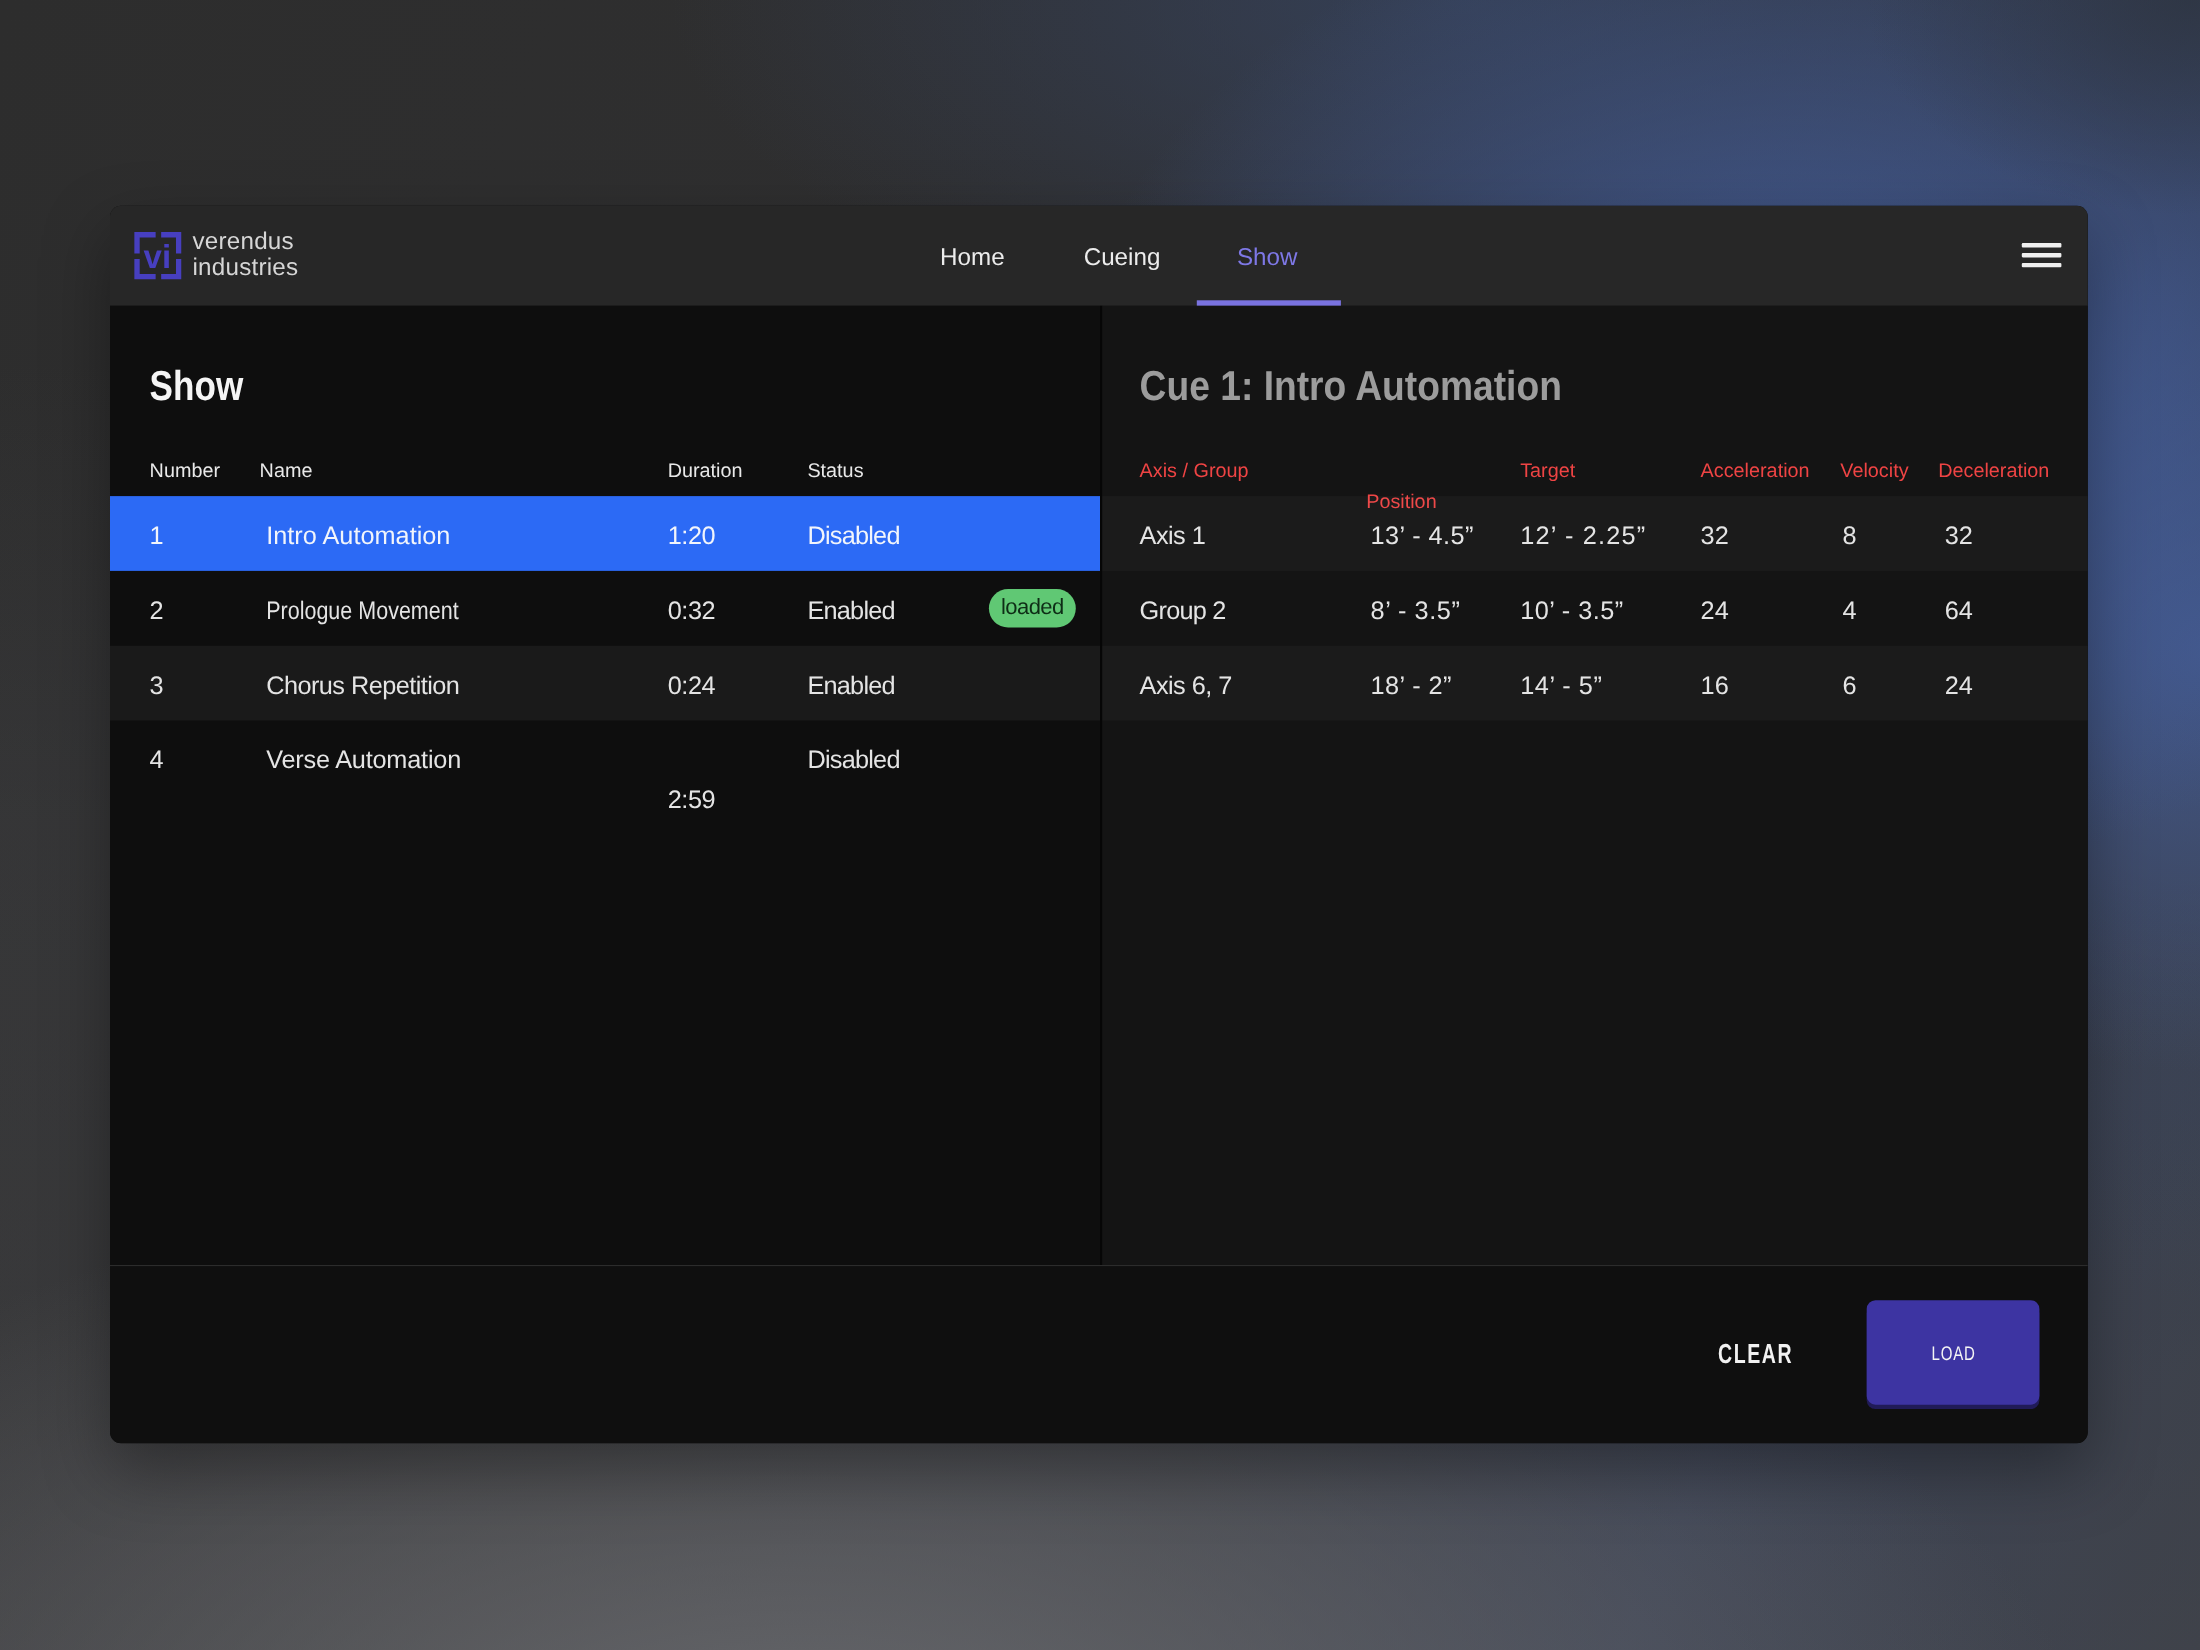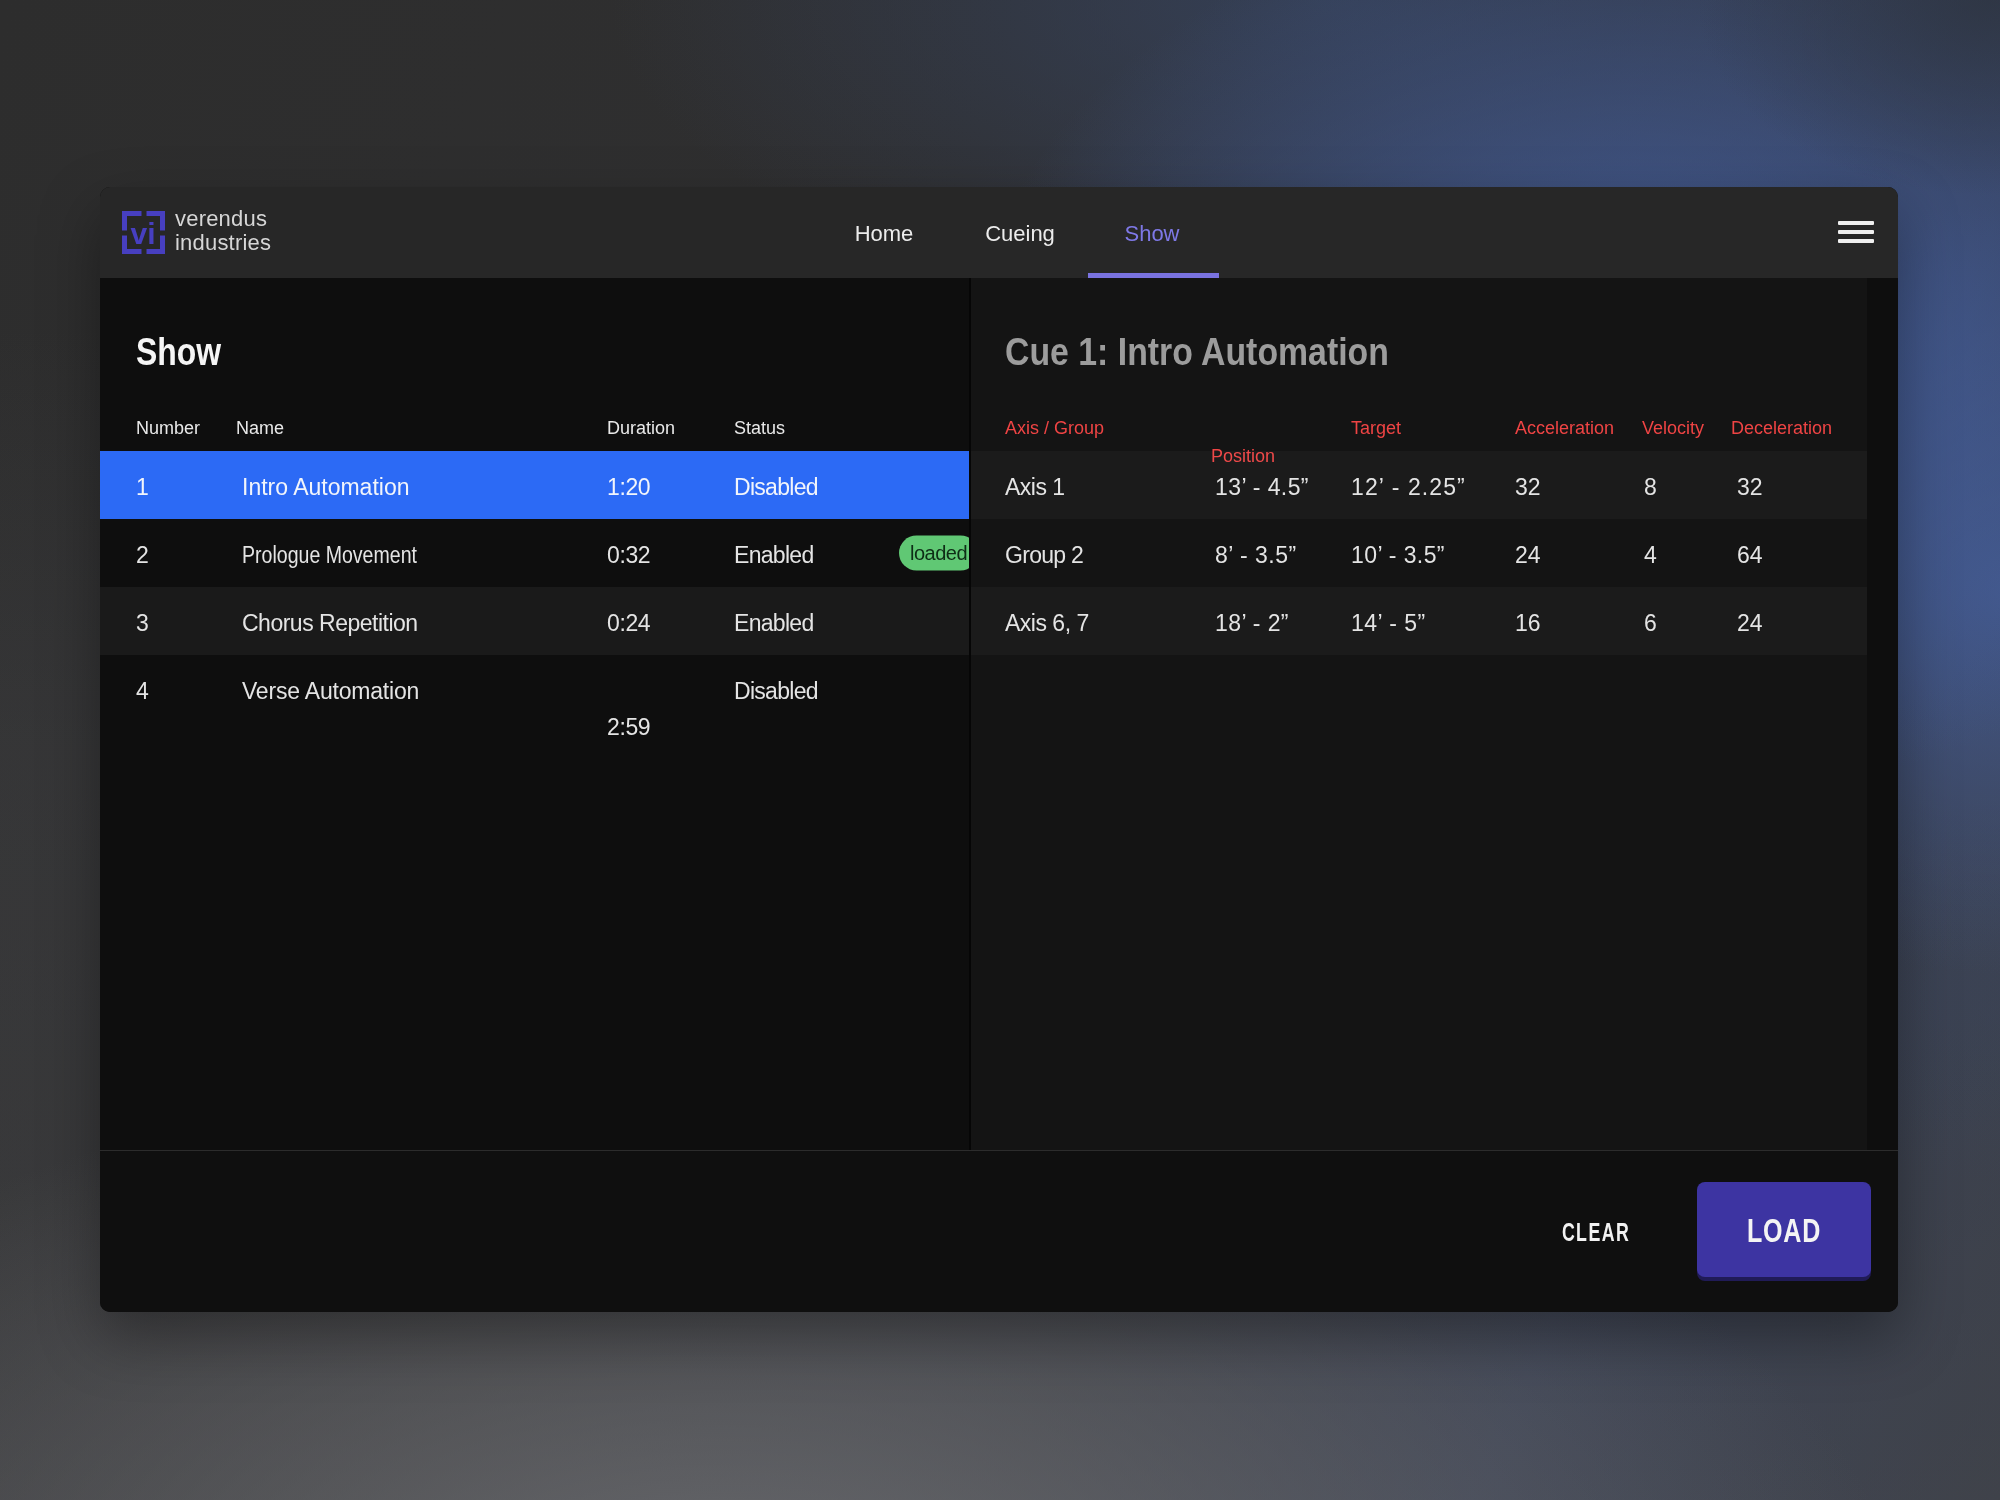--- a/index.html
+++ b/index.html
@@ -26,21 +26,21 @@
   .logo { position:absolute; left:22px; top:24px; width:43px; height:43px; }
   .logo-txt { position:absolute; left:75px; top:20px; font-size:22px; line-height:24px; color:#d6d6d6; letter-spacing:0.2px; }
   .navlink { position:absolute; top:34px; transform:translateX(-50%); font-size:22px; color:#ececec; }
   .navlink.active { color:#7e78e6; }
   .underline { position:absolute; left:988px; top:86px; width:131px; height:5px; background:#7a73e0; }
   .burger { position:absolute; left:1738px; top:34px; width:36px; }
   .burger div { height:4px; background:#efefef; border-radius:1px; margin-bottom:5px; }
   
   .content { position:absolute; left:0; top:91px; width:100%; height:872px; }
   .lpanel { position:absolute; left:0; top:0; width:900px; height:100%; background:#0e0e0e; }
-  .rpanel { position:absolute; left:869px; top:0; width:898px; height:100%; background:#141414; border-left:2px solid #060606; }
+  .rpanel { position:absolute; left:900px; top:0; width:898px; height:100%; background:#141414; border-left:2px solid #060606; }
   h1.show { position:absolute; left:36px; top:55px; font-size:38px; font-weight:bold; color:#f5f5f5; line-height:38px; transform:scaleX(0.84); transform-origin:0 0; }
   h1.cue  { position:absolute; left:34px; top:55px; font-size:38px; font-weight:bold; color:#9c9c9c; line-height:38px; transform:scaleX(0.89); transform-origin:0 0; white-space:nowrap; }
   .hdr { position:absolute; top:141px; font-size:18px; line-height:18px; color:#e9e9e9; }
   .rpanel .hdr { color:#ef4444; }
   .rows { position:absolute; left:0; top:173px; width:100%; }
   .row { position:relative; width:100%; height:68px; }
   .lpanel .row.alt { background:rgba(255,255,255,0.05); }
   .rpanel .row.alt { background:rgba(255,255,255,0.03); }
   .row.sel { background:#2c6af5; }
   .cell { position:absolute; top:calc(50% + 2px); transform:translateY(-50%); font-size:23px; color:#e4e4e4; white-space:nowrap; }
@@ -48,22 +48,22 @@
   .badge { position:absolute; right:22px; top:50%; transform:translateY(-50%); width:79px; height:35px;
            background:#60c874; color:#0e2d16; border-radius:18px; font-size:20px; letter-spacing:-0.5px; text-align:center; line-height:35px; }
   
   .disable-btn { position:absolute; left:669px; top:33px; width:207px; height:66px; background:#2d2d2f; border-radius:6px;
                  color:#f2f2f2; font-size:24px; font-weight:bold; letter-spacing:-1.6px; white-space:nowrap; }
   .disable-btn svg { position:absolute; left:24px; top:19px; }
   .disable-btn span { position:absolute; left:64px; top:calc(50% + 2px); transform:translateY(-50%); }
   
   .footer { position:absolute; left:0; top:963px; width:100%; height:162px; background:#0f0f0f; border-top:1px solid #2c2c2c; }
   .clear { position:absolute; left:1496px; top:50%; transform:translate(-50%,-50%) scaleX(0.71); font-size:25px; font-weight:bold; letter-spacing:2px; color:#f2f2f2; }
-  .load { position:absolute; left:1597px; top:31px; width:174px; height:95px; background:#3d34a2; border-radius:8px; box-shadow:0 4px 0 rgba(35,29,100,0.85);
-          color:#f4f4f4; font-size:33px; font-weight:bold; letter-spacing:1px; }
+  .load { position:absolute; left:1597px; top:31px; width:157px; height:95px; background:#3d34a2; border-radius:8px; box-shadow:0 4px 0 rgba(35,29,100,0.85);
+          color:#f4f4f4; font-size:18px; font-weight:normal; letter-spacing:1px; }
   .load span { position:absolute; left:50%; top:calc(50% + 1px); transform:translate(-50%,-50%) scaleX(0.76); }
 </style>
 </head>
 <body>
 <div class="window">
   <div class="nav">
     <svg class="logo" viewBox="0 0 43 43">
       <g stroke="#473fc0" stroke-width="5" fill="none">
         <path d="M19.5 2.5 H2.5 V19.5 M2.5 24.5 V40.5 H19.5 M24.5 40.5 H40.5 V24.5 M40.5 19.5 V2.5 H24.5"></path>
       </g>

